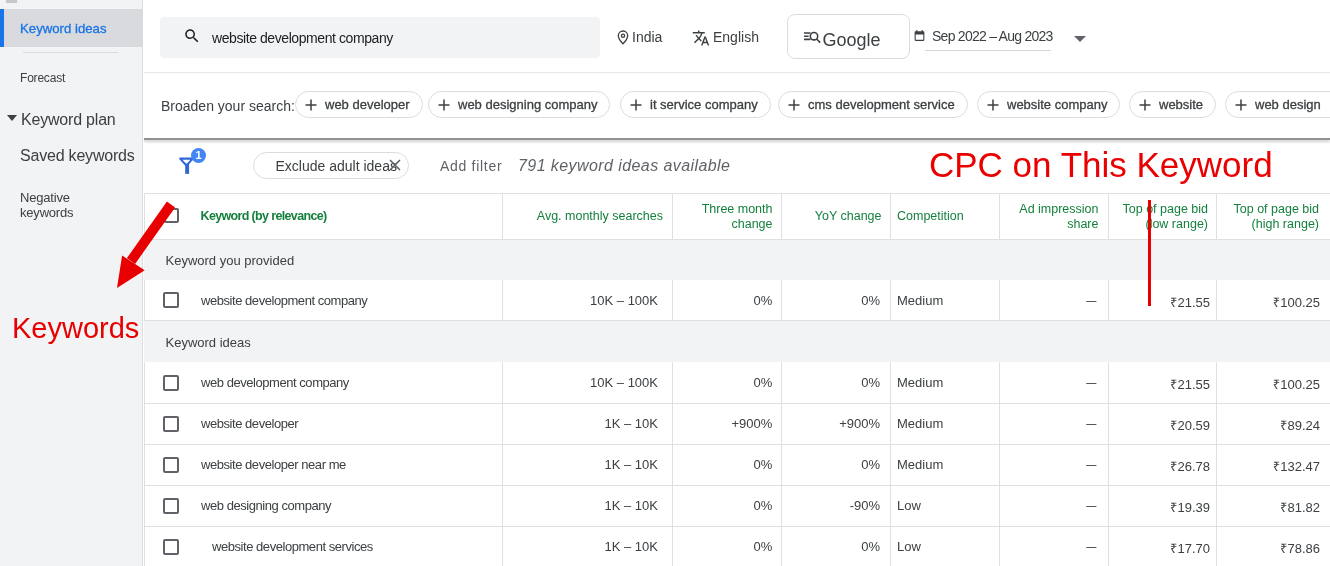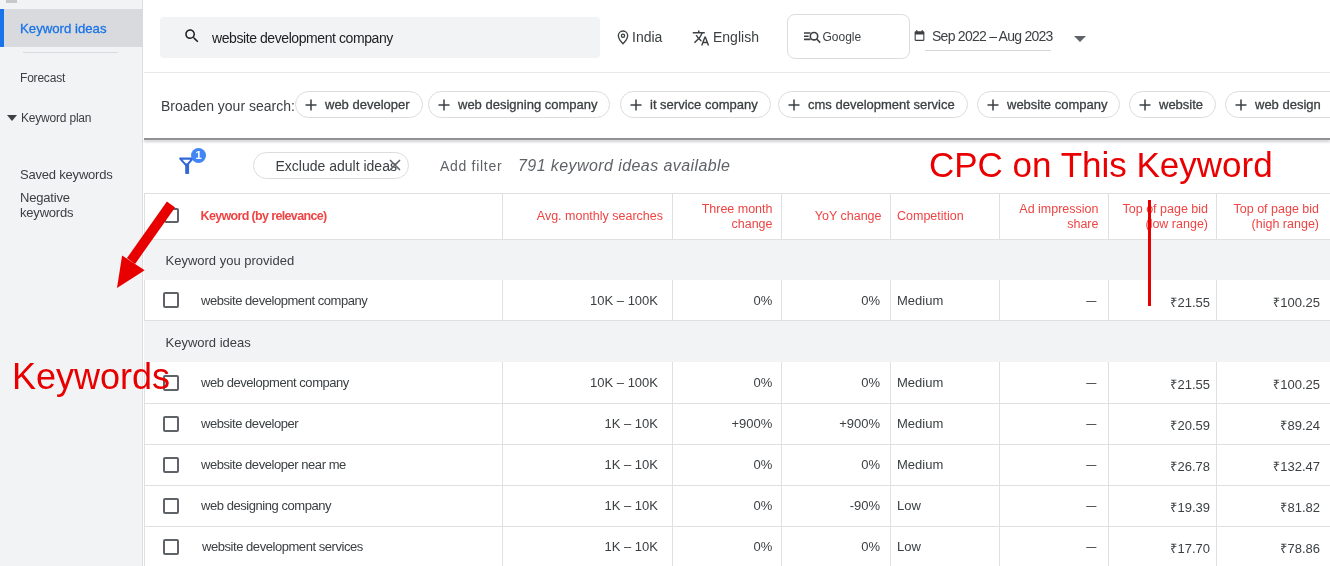--- a/index.html
+++ b/index.html
@@ -10,37 +10,37 @@
   .cline { position:absolute; line-height:normal; white-space:nowrap; }
   .vline { position:absolute; width:1px; background:#e0e0e0; }
   .hline { position:absolute; height:1px; background:#e0e0e0; }
   .rt { text-align:right; }
   .chip { position:absolute; top:91px; height:27px; white-space:nowrap; border:1px solid #dadce0;
     border-radius:14px; background:#fff; display:flex; align-items:center;
     padding:0 12px 0 9px; font-size:13px; color:#3c4043; }
   .chip svg { margin-right:8px; }
   .chip span { -webkit-text-stroke:0.3px #3c4043; }
   .cb { position:absolute; width:16px; height:16px; border:2px solid #5f6368; border-radius:2px; background:#fff; }
-  .hcell { position:absolute; font-size:12.5px; color:#ef4444; line-height:14.5px; }
+  .hcell { position:absolute; font-size:12.5px; color:#15803d; line-height:14.5px; }
   .dcell { position:absolute; font-size:13px; color:#3c4043; white-space:nowrap; }
   .lsk { letter-spacing:-0.45px; }
   .dash { transform:scaleX(0.78); transform-origin:100% 50%; }
 </style>
 </head>
 <body>
 
 <div class="abs" style="left:0;top:0;width:143px;height:566px;background:#f1f3f4;border-right:1px solid #dcdee1;">
   <div class="abs" style="left:6px;top:0;width:11px;height:3px;background:#c6c8ca;"></div>
   <div class="abs" style="left:0;top:9px;width:143px;height:37.5px;background:#d8dadd;border-left:4px solid #1a73e8;"></div>
   <div class="cline med" style="left:20px;top:20.5px;font-size:13.2px;color:#1a73e8;">Keyword ideas</div>
   <div class="abs" style="left:23px;top:52px;width:95px;height:1px;background:#d9dbde;"></div>
   <div class="cline" style="left:20px;top:70.5px;font-size:12px;letter-spacing:-0.2px;">Forecast</div>
   <div class="abs" style="left:7px;top:114.5px;width:0;height:0;border-left:5.5px solid transparent;border-right:5.5px solid transparent;border-top:6px solid #3c4043;"></div>
-  <div class="cline" style="left:21px;top:110.5px;font-size:12px;letter-spacing:-0.2px;">Keyword plan</div>
-  <div class="cline" style="left:20px;top:167px;font-size:13px;letter-spacing:-0.2px;">Saved keywords</div>
+  <div class="cline" style="left:21px;top:110.5px;font-size:16px;letter-spacing:-0.2px;">Keyword plan</div>
+  <div class="cline" style="left:20px;top:147px;font-size:16px;letter-spacing:-0.2px;">Saved keywords</div>
   <div class="cline" style="left:20px;top:191px;font-size:13px;letter-spacing:-0.2px;line-height:14.5px;white-space:normal;width:90px;">Negative keywords</div>
 </div>
 
 <div class="abs" style="left:160px;top:17px;width:440px;height:41px;background:#f1f3f4;border-radius:4px;"></div>
 <svg class="abs" style="left:183px;top:27px;" width="18" height="18" viewBox="0 0 24 24" fill="#202124">
     <path d="M15.5 14h-.79l-.28-.27C15.41 12.59 16 11.11 16 9.5 16 5.91 13.09 3 9.5 3S3 5.91 3 9.5 5.91 16 9.5 16c1.61 0 3.09-.59 4.23-1.57l.27.28v.79l5 4.99L20.49 19l-4.99-5zm-6 0C7.01 14 5 11.99 5 9.5S7.01 5 9.5 5 14 7.01 14 9.5 11.99 14 9.5 14z"></path>
   </svg>
 <div class="cline" style="left:212px;top:30px;font-size:14px;letter-spacing:-0.42px;color:#202124;">website development company</div>
 
 <svg class="abs" style="left:614.5px;top:28.5px;" width="16" height="17" viewBox="0 0 24 24" fill="none" stroke="#3c4043" stroke-width="2">
@@ -53,21 +53,21 @@
     <path d="M12.87 15.07l-2.54-2.51.03-.03c1.74-1.94 2.98-4.17 3.71-6.53H17V4h-7V2H8v2H1v1.99h11.17C11.5 7.92 10.44 9.75 9 11.35 8.07 10.32 7.3 9.19 6.69 8h-2c.73 1.63 1.73 3.17 2.98 4.56l-5.09 5.02L4 19l5-5 3.11 3.11.76-2.04zM18.5 10h-2L12 22h2l1.12-3h4.75L21 22h2l-4.5-12zm-2.62 7l1.62-4.33L19.12 17h-3.24z"></path>
   </svg>
 <div class="cline" style="left:713px;top:29px;font-size:14px;">English</div>
 
 <div class="abs" style="left:786.5px;top:13.5px;width:123px;height:45.5px;border:1px solid #dadce0;border-radius:8px;background:#fff;"></div>
 <svg class="abs" style="left:804px;top:31px;" width="18" height="13" viewBox="0 0 18 13" fill="none" stroke="#3c4043" stroke-width="1.6">
     <path d="M0 2h6.5M0 5.2h4.6M0 8.4h6.5"></path>
     <circle cx="10" cy="5.2" r="3.7"></circle>
     <path d="M12.7 8l3.5 3.6"></path>
   </svg>
-<div class="cline" style="left:822.5px;top:29.5px;font-size:12px;">Google</div>
+<div class="cline" style="left:822.5px;top:29.5px;font-size:18px;">Google</div>
 
 <svg class="abs" style="left:913px;top:27px;" width="13" height="18" viewBox="0 0 24 24" fill="#3c4043">
     <path d="M19 3h-1V1h-2v2H8V1H6v2H5c-1.11 0-2 .9-2 2v14c0 1.1.89 2 2 2h14c1.1 0 2-.9 2-2V5c0-1.1-.9-2-2-2zm0 16H5V9h14v10z"></path>
   </svg>
 <div class="cline" style="left:932px;top:28px;font-size:14px;letter-spacing:-0.74px;">Sep 2022 – Aug 2023</div>
 <div class="abs" style="left:925px;top:49.5px;width:126px;height:1px;background:#d5d7da;"></div>
 <div class="abs" style="left:1074px;top:36px;width:0;height:0;border-left:6px solid transparent;border-right:6px solid transparent;border-top:6.5px solid #5f6368;"></div>
 
 <div class="hline" style="left:144px;top:72px;width:1186px;background:#e6e8ea;"></div>
 
@@ -195,33 +195,33 @@
 <div class="cb" style="left:163px;top:497.5px;"></div>
 <div class="dcell lsk" style="left:201px;top:498px;">web designing company</div>
 <div class="dcell rt" style="left:502px;top:498px;width:156px;">1K – 10K</div>
 <div class="dcell rt" style="left:672px;top:498px;width:100.3px;">0%</div>
 <div class="dcell rt" style="left:781.5px;top:498px;width:98.5px;">-90%</div>
 <div class="dcell rt dash" style="left:999px;top:498px;width:97.5px;">—</div>
 <div class="dcell rt" style="left:1108.5px;top:498px;width:101.5px;">₹19.39</div>
 <div class="dcell rt" style="left:1216.5px;top:498px;width:103.5px;">₹81.82</div>
 <div class="dcell" style="left:897px;top:498px;">Low</div>
 <div class="cb" style="left:163px;top:538.5px;"></div>
-<div class="dcell lsk" style="left:202px;top:539px;">website development services</div>
+<div class="dcell lsk" style="left:212px;top:539px;">website development services</div>
 <div class="dcell rt" style="left:502px;top:539px;width:156px;">1K – 10K</div>
 <div class="dcell rt" style="left:672px;top:539px;width:100.3px;">0%</div>
 <div class="dcell rt" style="left:781.5px;top:539px;width:98.5px;">0%</div>
 <div class="dcell rt dash" style="left:999px;top:539px;width:97.5px;">—</div>
 <div class="dcell rt" style="left:1108.5px;top:539px;width:101.5px;">₹17.70</div>
 <div class="dcell rt" style="left:1216.5px;top:539px;width:103.5px;">₹78.86</div>
 <div class="dcell" style="left:897px;top:539px;">Low</div>
 <div class="hline" style="left:143.5px;top:320px;width:1186.5px;"></div>
 <div class="hline" style="left:143.5px;top:403px;width:1186.5px;"></div>
 <div class="hline" style="left:143.5px;top:444px;width:1186.5px;"></div>
 <div class="hline" style="left:143.5px;top:485px;width:1186.5px;"></div>
 <div class="hline" style="left:143.5px;top:526px;width:1186.5px;"></div>
 
 <div class="abs" style="left:1147.5px;top:200px;width:3.2px;height:106px;background:#e60000;"></div>
 <div class="cline" style="left:929px;top:145px;font-size:35px;color:#ea0000;">CPC on This Keyword</div>
 <svg class="abs" style="left:95px;top:190px;" width="100" height="110" viewBox="0 0 100 110">
   <path d="M76 14.5 L36 71" stroke="#e80000" stroke-width="10"></path>
   <polygon points="22,98 49.7,80.3 27.1,65.5" fill="#e80000"></polygon>
 </svg>
-<div class="cline" style="left:12px;top:311.5px;font-size:36px;color:#e80000;margin-top:44px;">Keywords</div>
+<div class="cline" style="left:12px;top:311.5px;font-size:29px;color:#e80000;">Keywords</div>
 
 </body></html>

